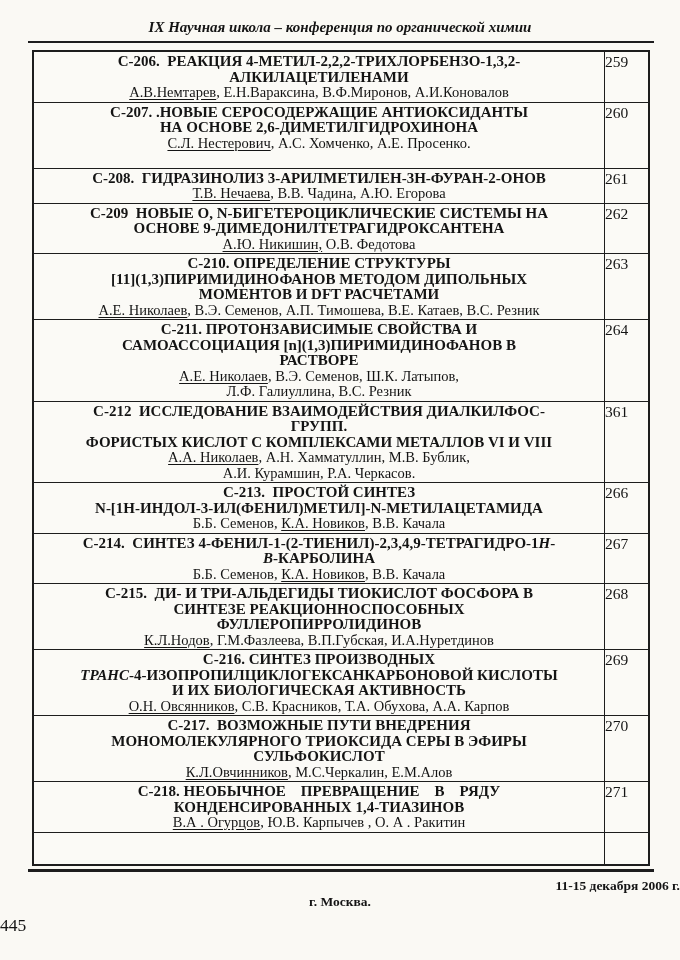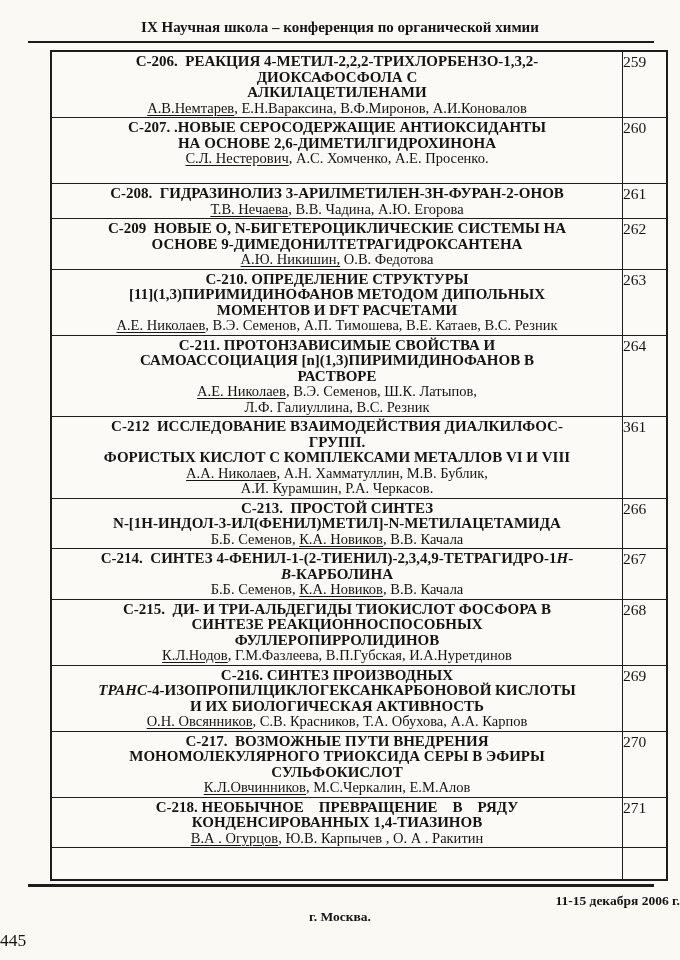--- a/index.html
+++ b/index.html
@@ -10,27 +10,28 @@
     color:#141414;
     overflow:hidden;
   }
   .page{width:680px;height:960px;position:relative;}
   .page-header{
     margin-top:18px;
     text-align:center;
     font-weight:bold;
     font-size:15px;
     line-height:18px;
+    font-style:italic;
   }
   .header-rule{
     border:0;border-top:2px solid #1d1d1d;
     margin:5px 26px 0 28px;
   }
   .toc-table{
-    margin:7px 0 0 50px;
+    margin:7px 0 0 32px;
     width:618px;
     border:2px solid #1d1d1d;
     box-sizing:border-box;
     background:#fbfaf6;
   }
   .trow{display:flex;align-items:stretch;}
   .trow + .trow{border-top:1px solid #1d1d1d;}
   .cell-main{
     flex:1 1 auto;
     padding:2px 4px 1px 4px;
@@ -90,21 +91,20 @@
 <body>
 
 <div class="page">
   <div class="page-header">IX Научная школа – конференция по органической химии</div>
   <div class="header-rule"></div>
 
   <div class="toc-table">
       <div class="trow">
         <div class="cell-main">
           <div class="tline"><span>С-206.  РЕАКЦИЯ 4-МЕТИЛ-2,2,2-ТРИХЛОРБЕНЗО-1,3,2-</span></div>
-          <div class="tline"><span>ДИОКСАФОСФОЛА С</span></div>
           <div class="tline"><span>АЛКИЛАЦЕТИЛЕНАМИ</span></div>
           <div class="aline"><span class="ul">А.В.Немтарев</span><span>, Е.Н.Вараксина, В.Ф.Миронов, А.И.Коновалов</span></div>
         </div>
         <div class="cell-page"><span>259</span></div>
       </div>
       <div class="trow">
         <div class="cell-main">
           <div class="tline"><span>С-207. .НОВЫЕ СЕРОСОДЕРЖАЩИЕ АНТИОКСИДАНТЫ</span></div>
           <div class="tline"><span>НА ОСНОВЕ 2,6-ДИМЕТИЛГИДРОХИНОНА</span></div>
           <div class="aline"><span class="ul">С.Л. Нестерович</span><span>, А.С. Хомченко, А.Е. Просенко.</span></div>

